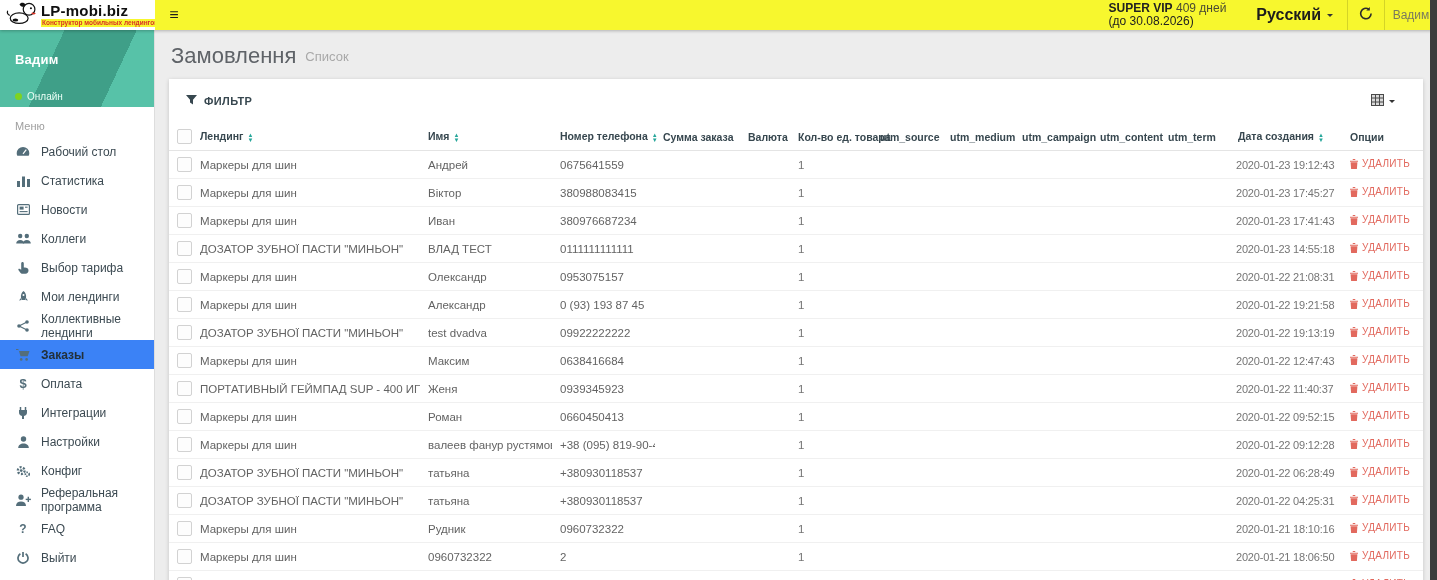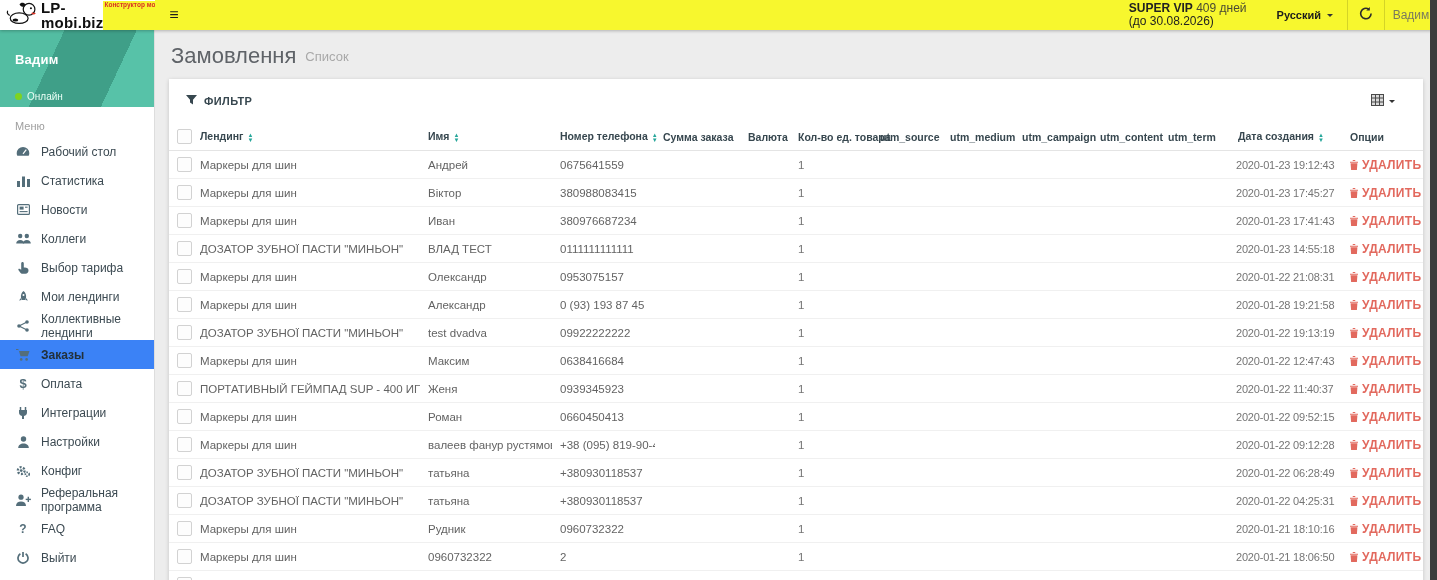--- a/index.html
+++ b/index.html
@@ -3,31 +3,31 @@
 <meta charset="utf-8">
 <style>
   html,body{margin:0;padding:0}
   body{
     width:1437px;height:580px;overflow:hidden;position:relative;
     font-family:"Liberation Sans",sans-serif;background:#ededed;
   }
   
   .topbar{position:absolute;top:0;left:0;right:0;height:30px;display:flex;z-index:20;box-shadow:0 1px 3px rgba(0,0,0,.25)}
   .logo-box{width:155px;min-width:155px;background:#fff;display:flex;align-items:center;gap:3px;padding:1px 4px 1px 6px;box-sizing:border-box}
-  .logo-texts{display:flex;flex-direction:row;line-height:1}
+  .logo-texts{display:flex;flex-direction:column;line-height:1}
   .logo-title{font-size:15px;font-weight:bold;color:#101010;letter-spacing:.2px}
   .logo-tagline{font-size:6.5px;font-weight:bold;color:#d93025;background:#f7f72e;padding:1px 1px;margin-top:1px;white-space:nowrap}
   .ybar{flex:1;background:#f7f72e;display:flex;align-items:stretch}
   .hamburger{width:38px;display:flex;align-items:center;justify-content:center;font-size:16px;font-weight:bold;color:#1c1c1c;cursor:pointer}
   .support{display:flex;align-items:center;gap:7px;padding:0 16px;font-size:11px;font-weight:bold;color:#1c1c1c;letter-spacing:.3px;border-left:1px solid rgba(0,0,0,.14);cursor:pointer}
   .yspacer{flex:1}
   .plan{display:flex;flex-direction:column;justify-content:center;font-size:12px;color:#222;line-height:13px;padding-right:16px}
   .plan .l1 b{font-weight:bold}
   .plan .l1 span{color:#4a4a33}
-  .lang{display:flex;align-items:center;gap:6px;padding:0 14px;font-size:11px;font-weight:bold;color:#1c1c1c;cursor:pointer}
+  .lang{display:flex;align-items:center;gap:6px;padding:0 14px;font-size:16px;font-weight:bold;color:#1c1c1c;cursor:pointer}
   .ycell{display:flex;align-items:center;justify-content:center;border-left:1px solid rgba(0,0,0,.14)}
   .refresh{width:36px;cursor:pointer}
   .userbox{width:52px;font-size:12px;color:#7a7a5e}
   .caret{width:0;height:0;border-left:4px solid transparent;border-right:4px solid transparent;border-top:4px solid #222;display:inline-block}
   .caret.sm{border-left-width:3px;border-right-width:3px;border-top-width:3px;border-top-color:#333}
   
   .scrollbar-strip{position:absolute;top:0;right:0;width:7px;bottom:0;background:#3c3c3c;z-index:40}
   
   .sidebar{position:absolute;top:30px;left:0;width:155px;bottom:0;background:#fff;border-right:1px solid #ddd;box-sizing:border-box;z-index:10}
   .profile{height:77px;position:relative;color:#fff;box-sizing:border-box;padding:22px 0 0 15px;
@@ -52,21 +52,21 @@
   
   table{width:100%;border-collapse:collapse;table-layout:fixed}
   th{font-size:10.5px;font-weight:bold;color:#37474f;text-align:left;padding:7px 8px;border-bottom:1px solid #e4e4e4;white-space:nowrap;overflow:visible}
   td{font-size:11.5px;color:#636363;padding:6px 8px;border-bottom:1px solid #f0f0f0;white-space:nowrap;overflow:hidden}
   td.cb-cell,th.cb-cell{padding:6px 0 6px 8px;overflow:visible}
   td.date-cell{font-size:11px;letter-spacing:-0.2px;color:#757575;padding-left:6px;padding-right:2px}
   td.qty-cell{color:#757575}
   .checkbox{width:13px;height:13px;border:1px solid #d2d2d2;border-radius:2px;background:#fdfdfd;display:inline-block;cursor:pointer;vertical-align:middle}
   .sort{display:inline-flex;flex-direction:column;margin-left:4px;vertical-align:middle;line-height:5px}
   .sort span{font-size:6px;color:#26a69a}
-  .del-btn{display:inline-flex;align-items:center;gap:4px;color:#e2695e;font-size:12px;font-weight:bold;letter-spacing:.3px;cursor:pointer}
+  .del-btn{display:inline-flex;align-items:center;gap:4px;color:#e2695e;font-size:10px;font-weight:normal;letter-spacing:.3px;cursor:pointer}
   .del-btn svg{flex:none}
 </style>
 </head>
 <body>
 
 <header class="topbar">
   <div class="logo-box">
     <span>
       <svg width="32" height="26" viewBox="0 0 34 27">
         <path d="M4 16c-2.2-.8-3.2-2.8-2.2-4.8" stroke="#111" stroke-width="1.3" fill="none"></path>
@@ -457,21 +457,21 @@
             <td>Александр</td>
             <td>0 (93) 193 87 45</td>
             <td></td>
             <td></td>
             <td class="qty-cell">1</td>
             <td></td>
             <td></td>
             <td></td>
             <td></td>
             <td></td>
-            <td class="date-cell">2020-01-28 19:21:58</td>
+            <td class="date-cell">2020-01-22 19:21:58</td>
             <td><span class="del-btn">
                 <svg width="8" height="10" viewBox="0 0 8 10">
                   <path d="M0 1.7h8v1H0zM3 0h2l.5 1h-3zM.6 3.3h6.8L6.9 10H1.1z" fill="#e2695e"></path>
                 </svg>
                 <span>УДАЛИТЬ</span>
               </span></td>
           </tr>
           <tr>
             <td class="cb-cell"><span class="checkbox"></span></td>
             <td>ДОЗАТОР ЗУБНОЇ ПАСТИ "МИНЬОН"</td>

